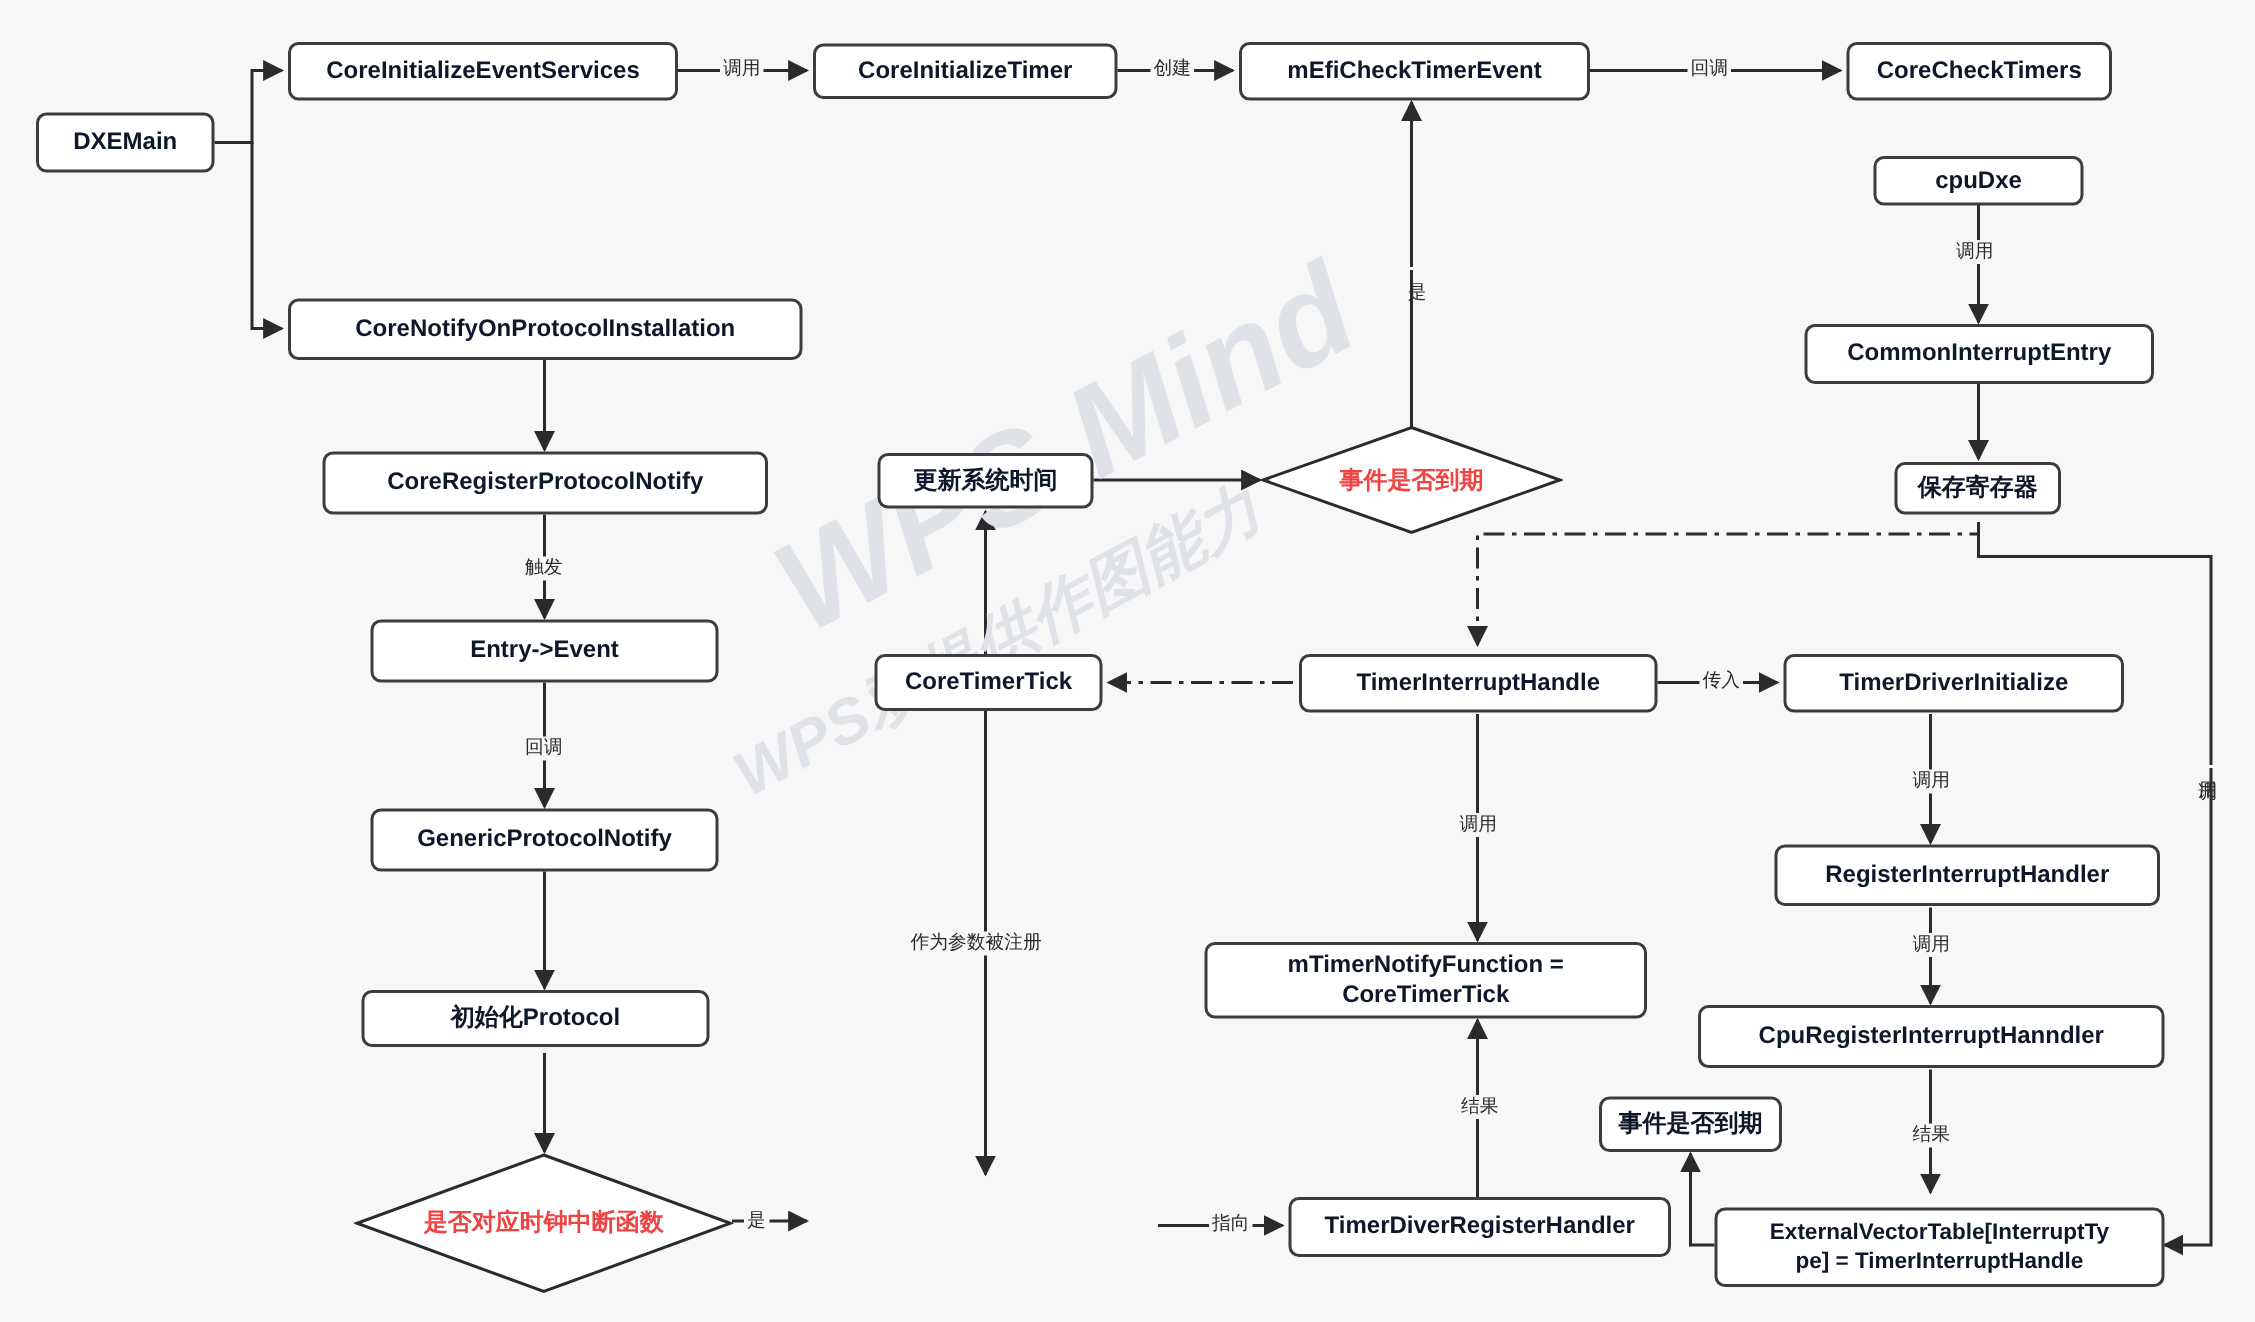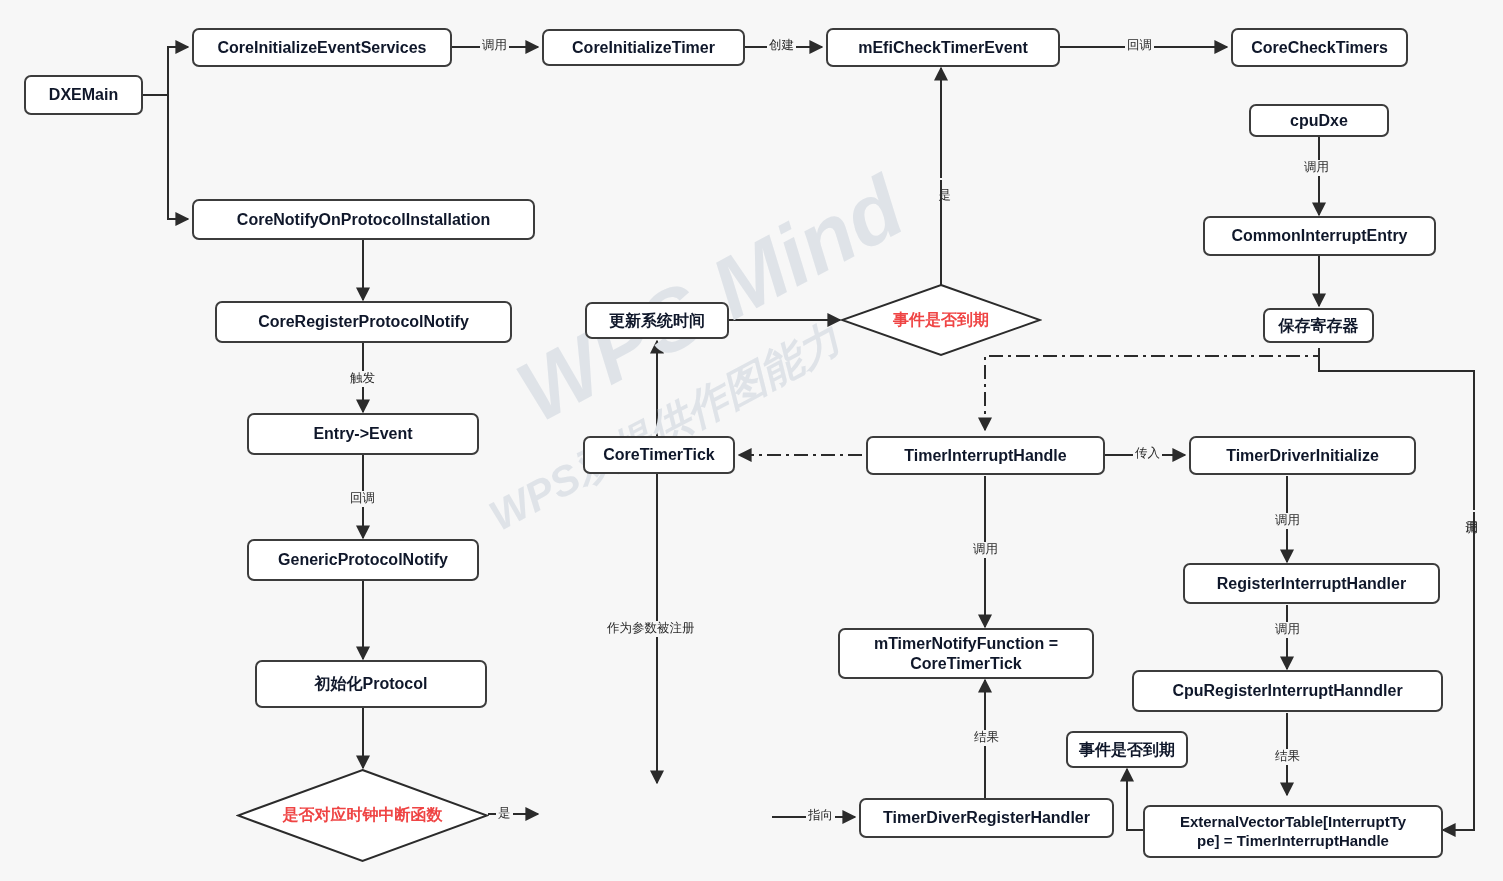--- a/index.html
+++ b/index.html
@@ -189,40 +189,40 @@
   <div class="node" style="left:1263px; top:308px; width:111px; height:35px;">保存寄存器</div>
 
   <div class="node" style="left:215px; top:301px; width:297px; height:42px;">CoreRegisterProtocolNotify</div>
 
   <div class="node" style="left:192px; top:199px; width:343px; height:41px;">CoreNotifyOnProtocolInstallation</div>
 
   <div class="node" style="left:247px; top:413px; width:232px; height:42px;">Entry-&gt;Event</div>
 
   <div class="node" style="left:247px; top:539px; width:232px; height:42px;">GenericProtocolNotify</div>
 
-  <div class="node" style="left:255px; top:660px; width:232px; height:48px;">初始化Protocol</div>
+  <div class="node" style="left:241px; top:660px; width:232px; height:38px;">初始化Protocol</div>
 
   <div class="node" style="left:585px; top:302px; width:144px; height:37px;">更新系统时间</div>
 
   <div class="diamond" style="left:840px; top:283px; width:202px; height:74px;">
     <svg class="dshape" viewBox="0 0 202 74" preserveAspectRatio="none">
       <polygon points="101,2 200,37 101,72 2,37" fill="#ffffff" stroke="#2b2b2b" stroke-width="2"></polygon>
     </svg>
     <div class="dlabel">事件是否到期</div>
   </div>
 
   <div class="node" style="left:583px; top:436px; width:152px; height:38px;">CoreTimerTick</div>
 
   <div class="node" style="left:866px; top:436px; width:239px; height:39px;">TimerInterruptHandle</div>
 
   <div class="node" style="left:1189px; top:436px; width:227px; height:39px;">TimerDriverInitialize</div>
 
   <div class="node" style="left:1159px; top:563px; width:257px; height:41px;margin-left:24px;">RegisterInterruptHandler</div>
 
-  <div class="node" style="left:838px; top:628px; width:256px; height:51px; white-space:pre-line;">mTimerNotifyFunction =
+  <div class="node" style="left:803px; top:628px; width:295px; height:51px; white-space:pre-line;">mTimerNotifyFunction =
 CoreTimerTick</div>
 
   <div class="node" style="left:1132px; top:670px; width:311px; height:42px; z-index:4;">CpuRegisterInterruptHanndler</div>
 
   <div class="diamond" style="left:236px; top:768px; width:253px; height:95px;">
     <svg class="dshape" viewBox="0 0 253 95" preserveAspectRatio="none">
       <polygon points="126.5,2 251,47.5 126.5,93 2,47.5" fill="#ffffff" stroke="#2b2b2b" stroke-width="2"></polygon>
     </svg>
     <div class="dlabel">是否对应时钟中断函数</div>
   </div>

